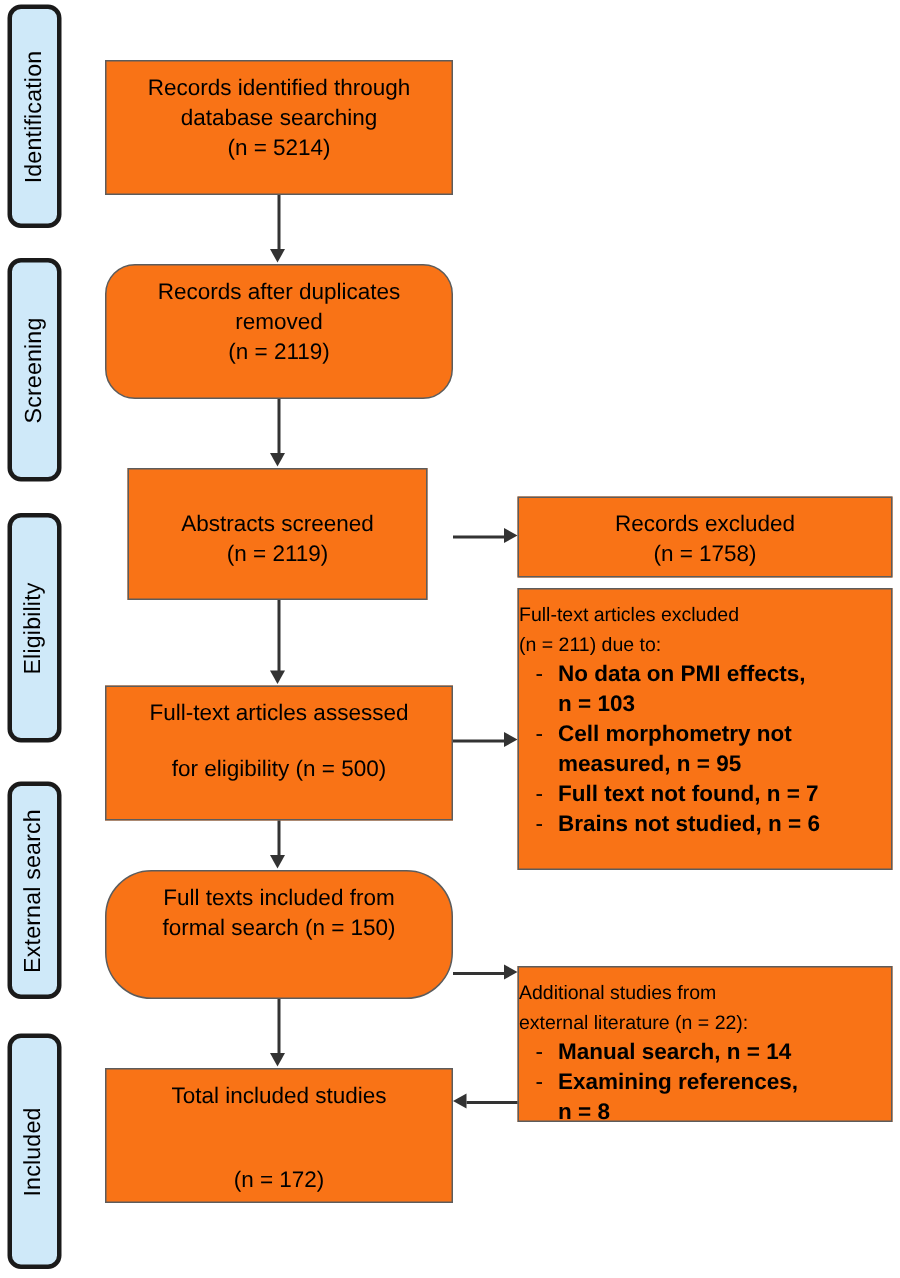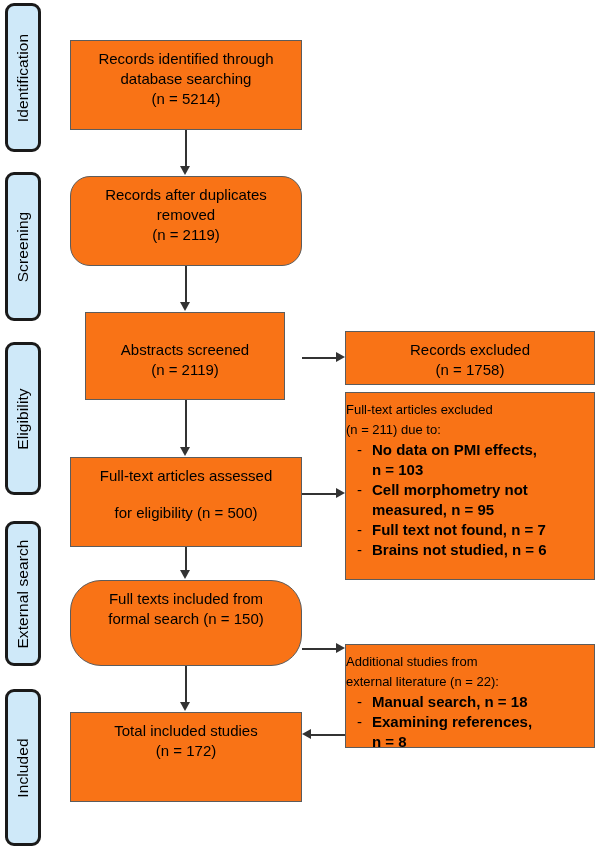--- a/index.html
+++ b/index.html
@@ -168,21 +168,21 @@
   <div class="flow-box" style="left:70px; top:457px; width:232px; height:90px;gap:17px;">
     <div class="box-line">Full-text articles assessed</div>
     <div class="box-line">for eligibility (n = 500)</div>
   </div>
 
   <div class="flow-box" style="left:70px; top:580px; width:232px; height:86px;border-radius:31px;">
     <div class="box-line">Full texts included from</div>
     <div class="box-line">formal search (n = 150)</div>
   </div>
 
-  <div class="flow-box" style="left:70px; top:712px; width:232px; height:90px;">
+  <div class="flow-box" style="left:70px; top:712px; width:232px; height:90px;gap:36px;">
     <div class="box-line">Total included studies</div>
     <div class="box-line">(n = 172)</div>
   </div>
 
   <div class="flow-box" style="left:345px; top:331px; width:250px; height:54px;">
     <div class="box-line">Records excluded</div>
     <div class="box-line">(n = 1758)</div>
   </div>
 
   <div class="flow-box list-box" style="left:345px; top:392px; width:250px; height:188px;">
@@ -213,21 +213,21 @@
       </li>
     </ul>
   </div>
 
   <div class="flow-box list-box" style="left:345px; top:625px; width:250px; height:104px;margin-top:19px;">
     <div class="box-head">Additional studies from</div>
     <div class="box-head">external literature (n = 22):</div>
     <ul class="bullet-list">
       <li class="bullet-item">
         <span class="dash">-</span>
-        <span class="bullet-text">Manual search, n = 18</span>
+        <span class="bullet-text">Manual search, n = 14</span>
       </li>
       <li class="bullet-item">
         <span class="dash">-</span>
         <span class="bullet-text">
           <span>Examining references,</span><br>
           <span>n = 8</span>
         </span>
       </li>
     </ul>
   </div>

